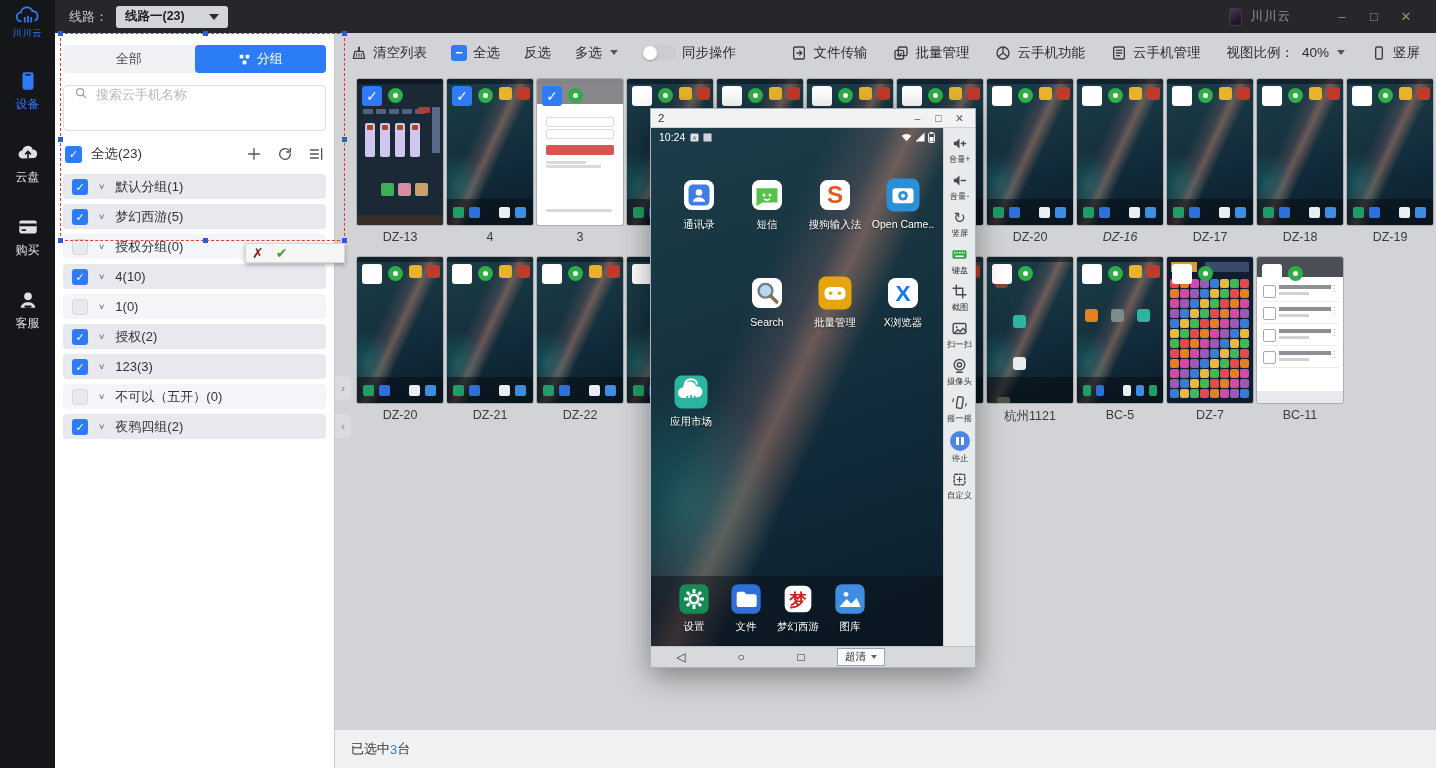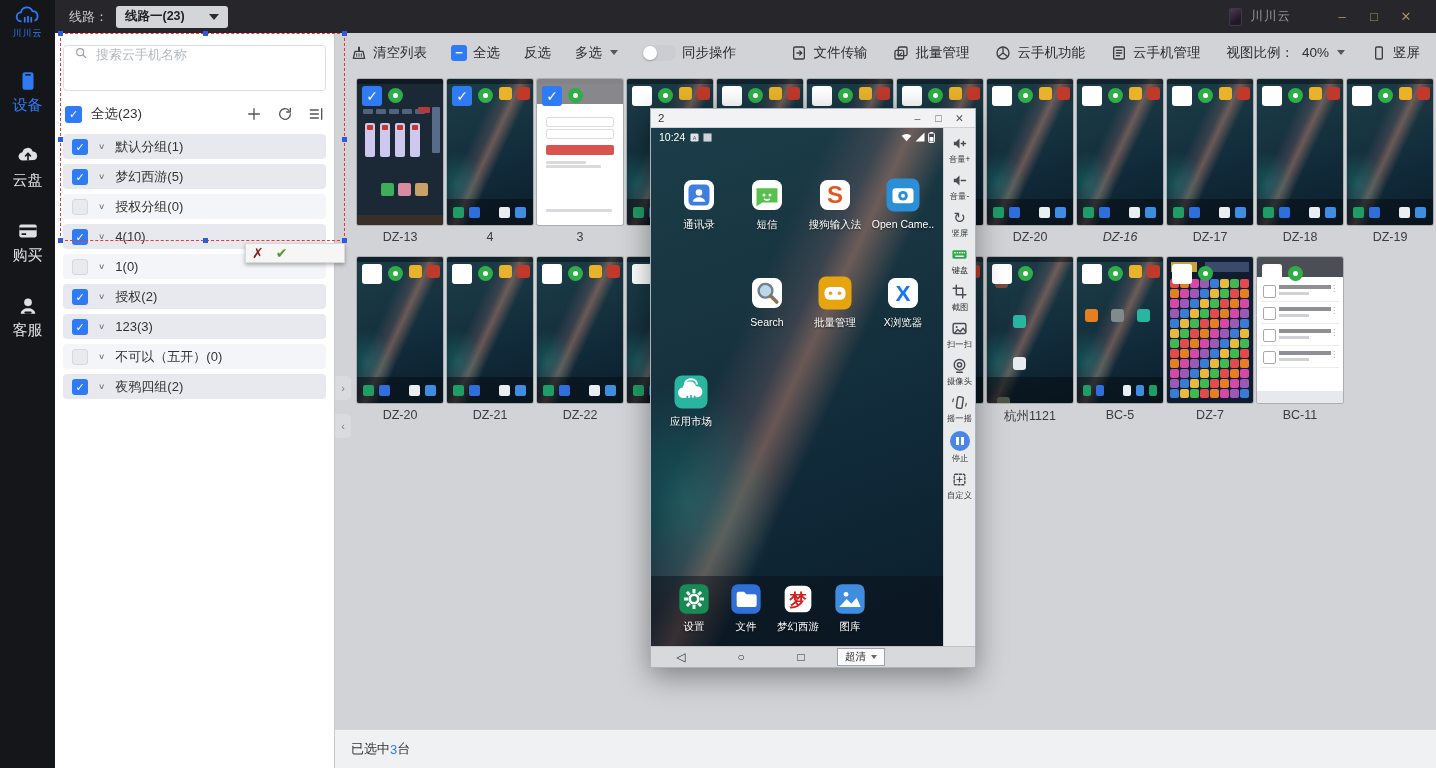--- a/index.html
+++ b/index.html
@@ -7,21 +7,21 @@
     width:1436px;height:768px;position:relative;overflow:hidden;
     background:#d2d3d6;font-family:"Liberation Sans","DejaVu Sans",sans-serif;
     -webkit-font-smoothing:antialiased;
   }
   
   .sidebar{position:absolute;left:0;top:0;width:55px;height:768px;background:#15161a;z-index:40;
     display:flex;flex-direction:column;align-items:center;padding-top:5px;box-sizing:border-box;}
   .logo{display:flex;flex-direction:column;align-items:center;color:#2f7bf5;}
   .logo svg{width:26px;height:22px;}
   .logo-label{font-size:9px;margin-top:0;color:#2f7bf5;letter-spacing:1px;}
-  .nav-item{margin-top:30px;display:flex;flex-direction:column;align-items:center;gap:4px;color:#dfe0e4;font-size:15px;cursor:default;}
+  .nav-item{margin-top:30px;display:flex;flex-direction:column;align-items:center;gap:4px;color:#dfe0e4;font-size:12px;cursor:default;}
   .nav-item svg{width:22px;height:22px;}
   .nav-item.active{color:#2f7bf5;}
   
   .topbar{position:absolute;left:55px;top:0;right:0;height:33px;background:#26262b;z-index:30;
     display:flex;align-items:center;padding:0 14px;box-sizing:border-box;}
   .line-label{color:#c9cacd;font-size:13px;}
   .line-select{margin-left:8px;width:112px;height:22px;background:#d4d5d8;border-radius:3px;
     display:flex;align-items:center;justify-content:space-between;padding:0 9px;box-sizing:border-box;
     color:#1f1f22;font-size:12.5px;font-weight:bold;}
   .caret{width:0;height:0;border-left:5px solid transparent;border-right:5px solid transparent;border-top:6px solid #2c2c2e;}
@@ -226,20 +226,35 @@
     <span class="app-title">川川云</span>
     <div class="win-btns">
       <span class="win-btn">–</span>
       <span class="win-btn">□</span>
       <span class="win-btn">✕</span>
     </div>
   </div>
 </header>
 
 <section class="panel">
+  <div class="tabs">
+      <div class="tab">
+        <span>全部</span>
+      </div>
+      <div class="tab active">
+        <span style="display: inline-flex; width: 13px; height: 13px;">
+          <svg viewBox="0 0 24 24" fill="none" stroke="currentColor" stroke-width="0" stroke-linecap="round" stroke-linejoin="round" style="width: 100%; height: 100%;">
+            <rect x="3" y="3" width="7" height="7" rx="1.5" fill="currentColor"></rect>
+            <rect x="14" y="3" width="7" height="7" rx="1.5" fill="currentColor"></rect>
+            <rect x="8.5" y="14" width="7" height="7" rx="1.5" fill="currentColor"></rect>
+          </svg>
+        </span>
+        <span>分组</span>
+      </div>
+    </div>
   <div class="search">
     <svg viewBox="0 0 24 24" fill="none" stroke="currentColor" stroke-width="2">
       <circle cx="10.5" cy="10.5" r="6"></circle>
         <path d="M15 15l5.5 5.5"></path>
     </svg>
     <span class="ph">搜索云手机名称</span>
   </div>
   <div class="selall">
     <span class="cbx on big"></span>
     <span class="selall-label">全选(23)</span>

